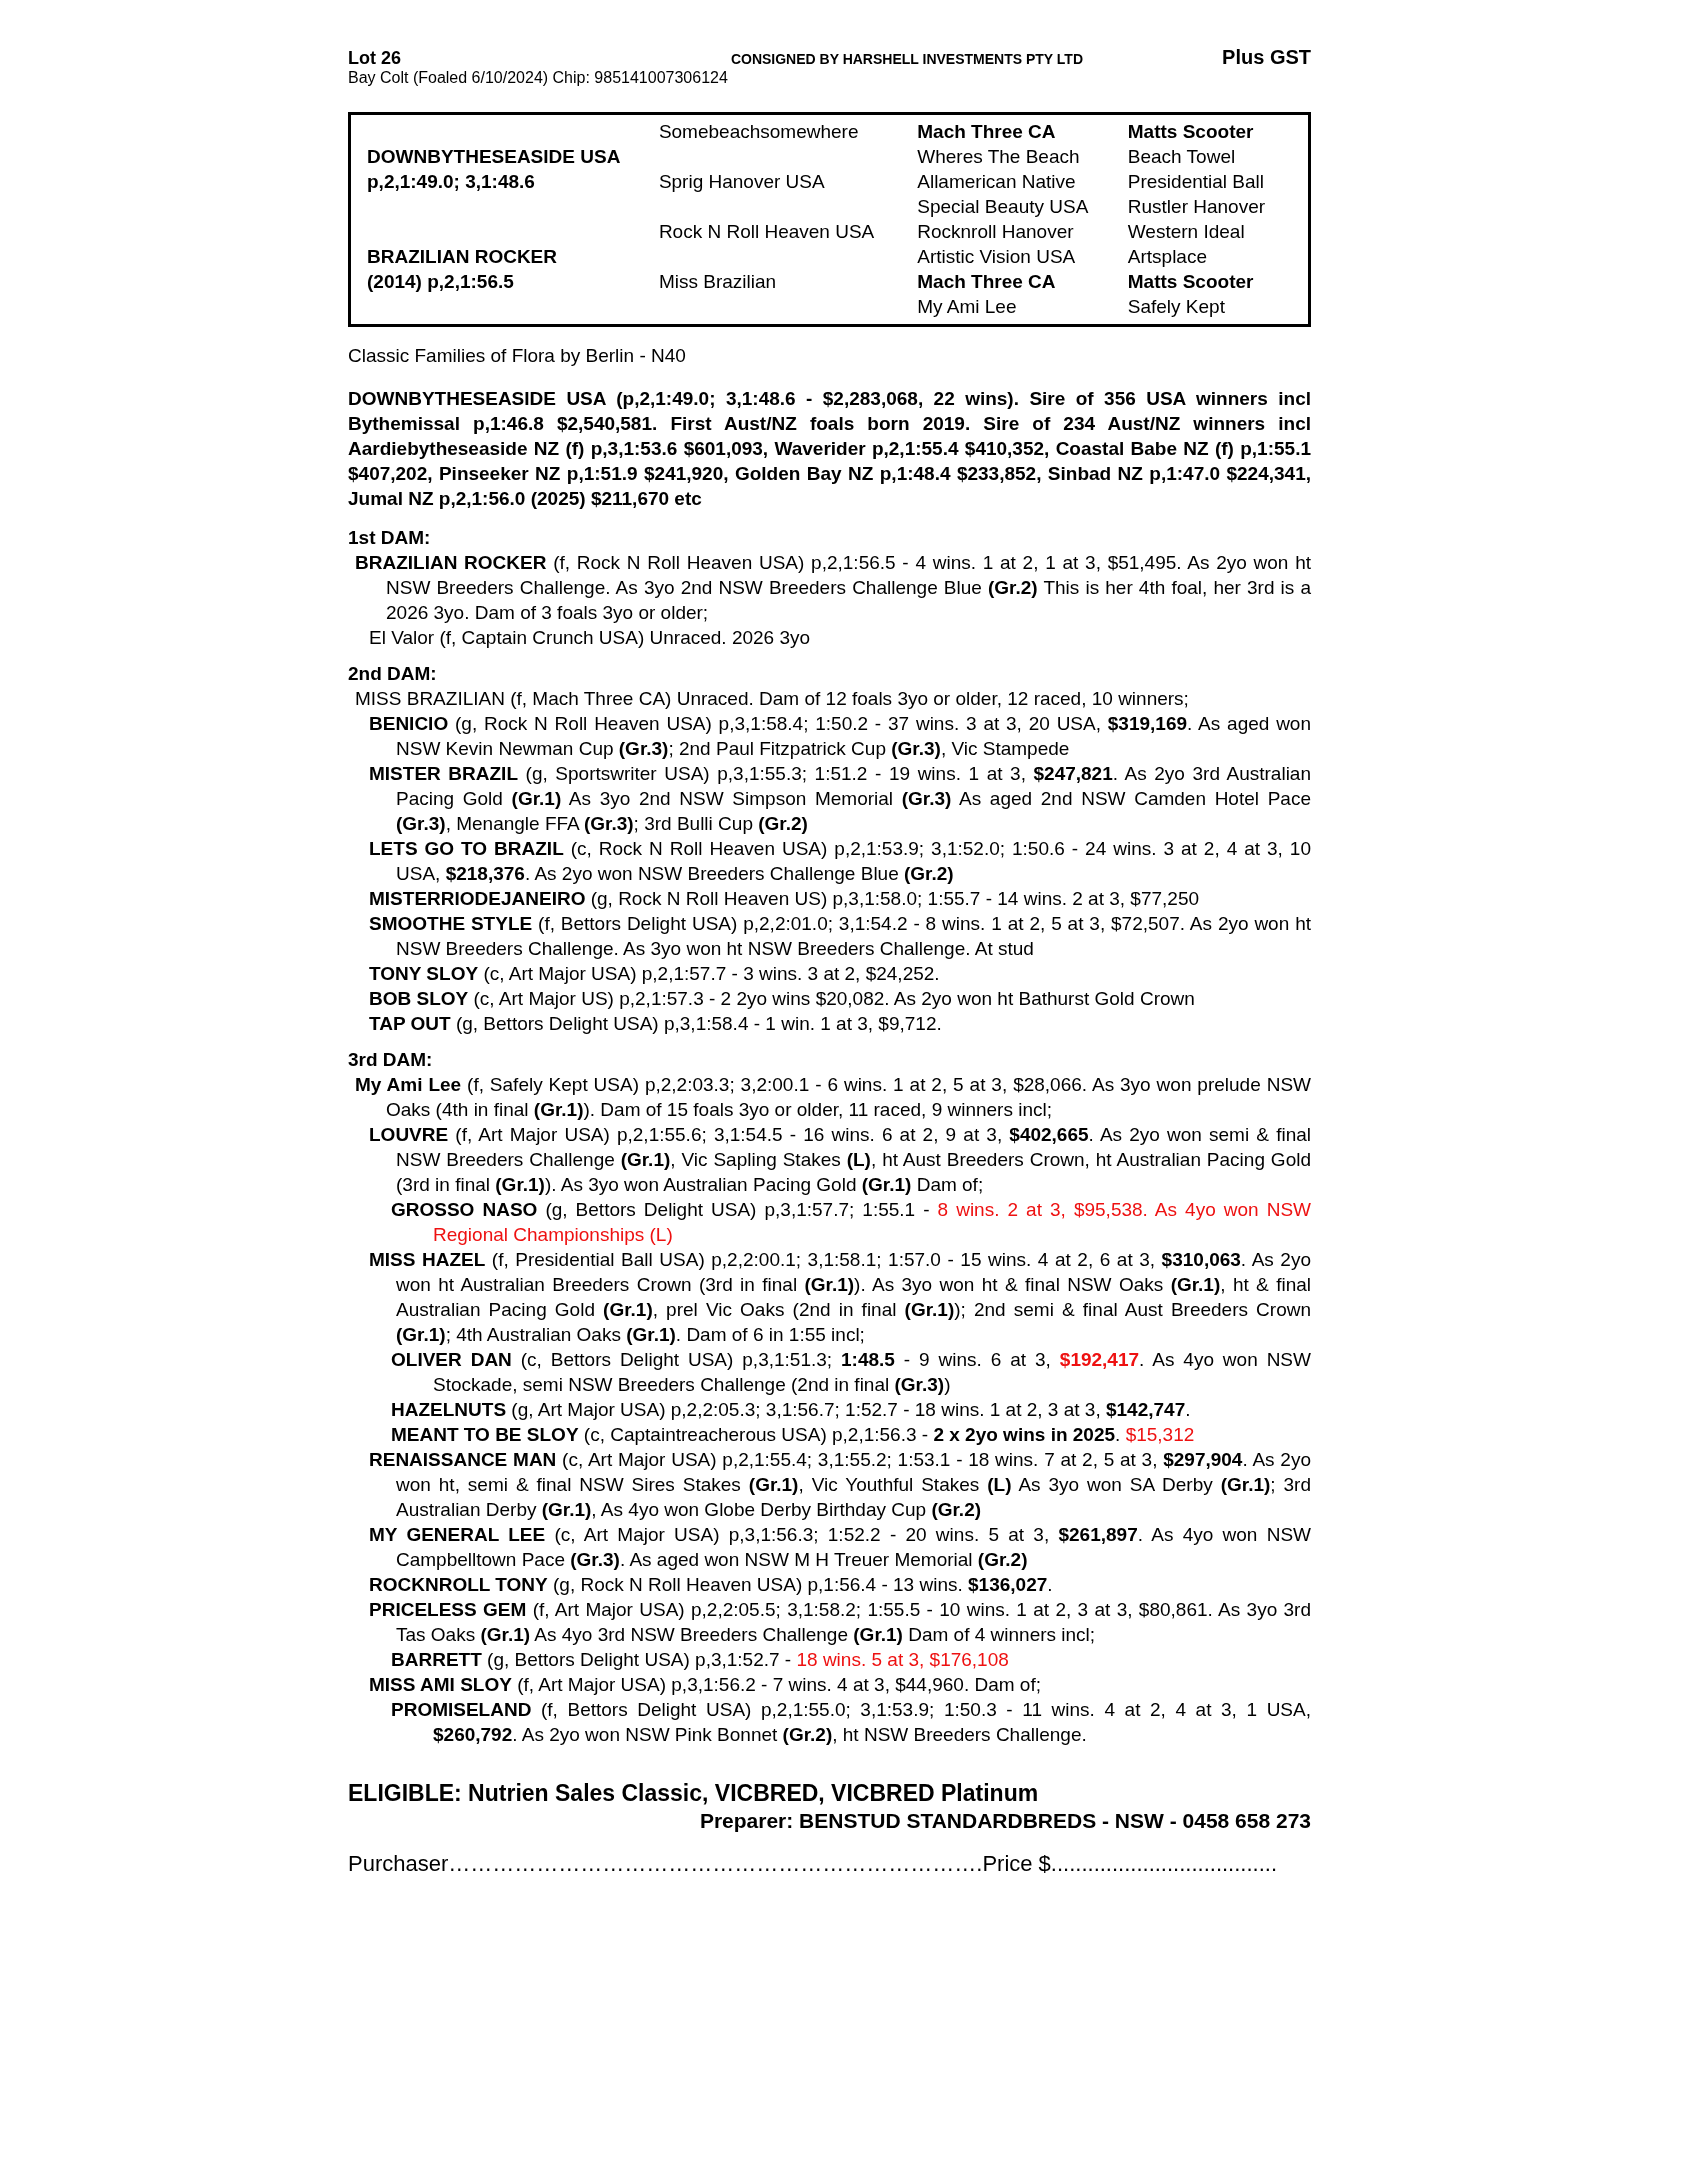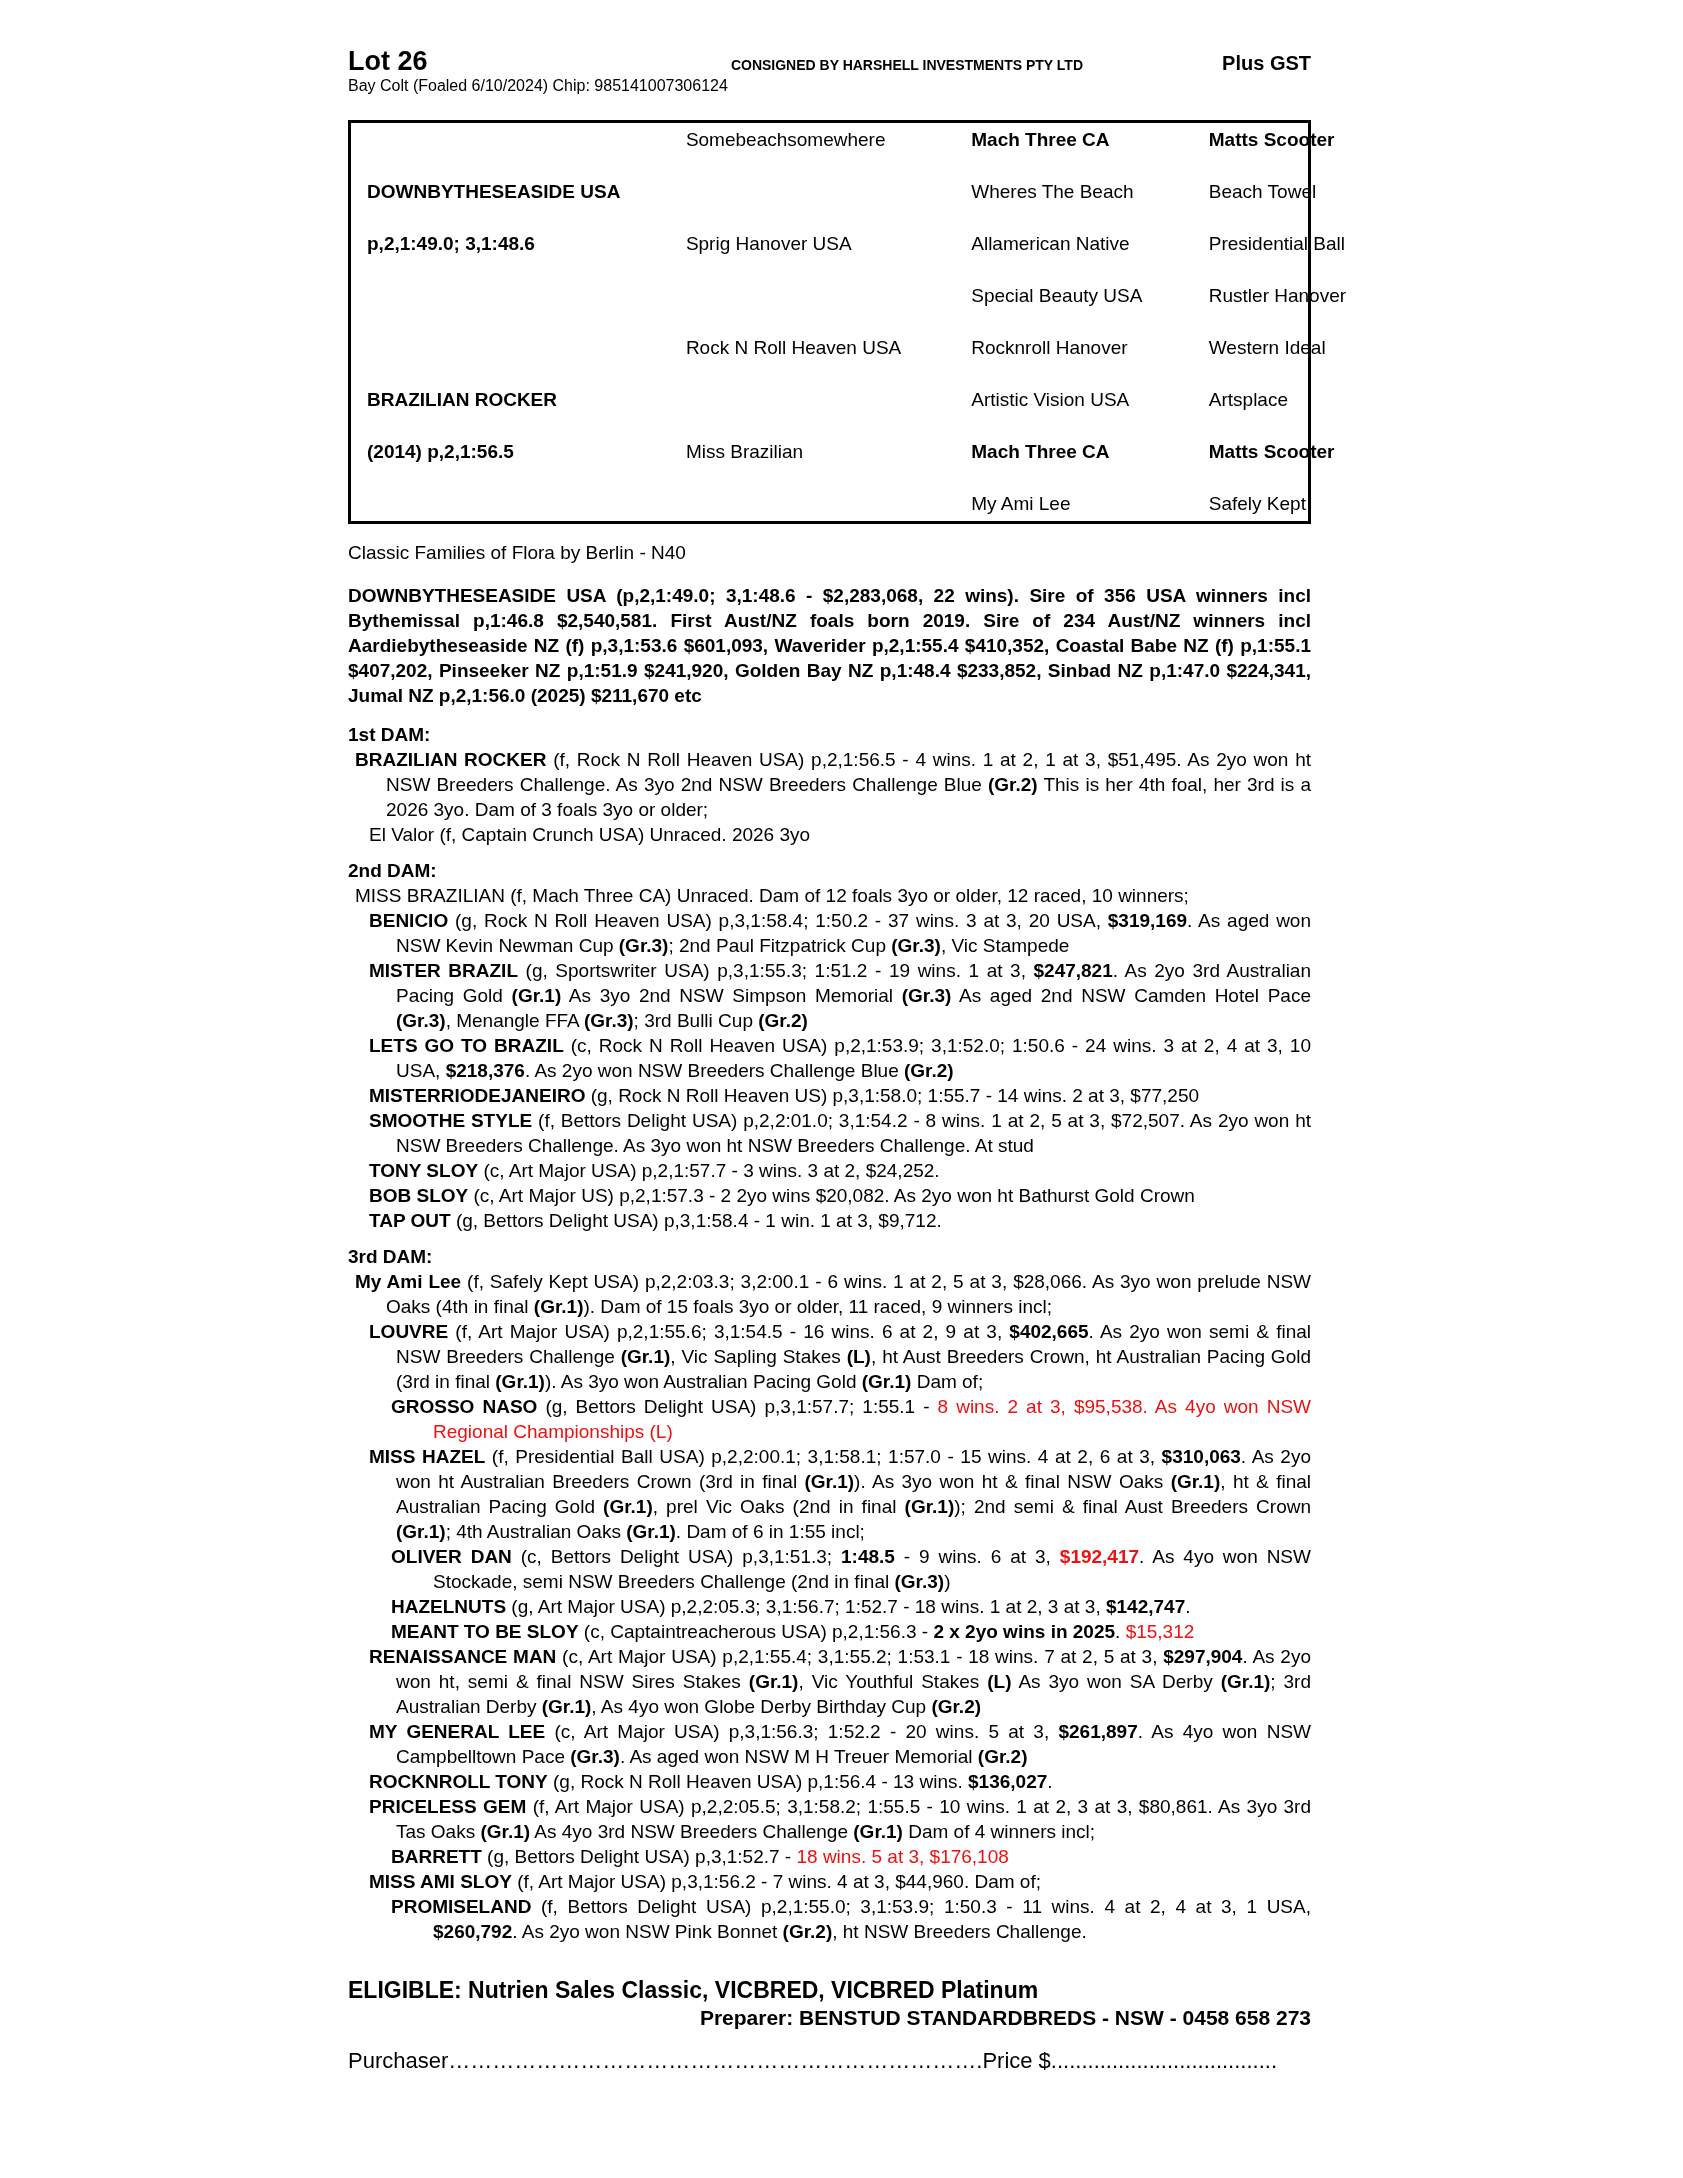--- a/index.html
+++ b/index.html
@@ -2,30 +2,30 @@
 <html style="--red: #ee1111;"><head>
 <meta charset="utf-8">
 <style>
   html,body{margin:0;padding:0;background:#ffffff;}
   .page{position:relative;width:1683px;height:2178px;background:#fff;
         font-family:"Liberation Sans",sans-serif;color:#000;overflow:hidden;}
   .content{position:absolute;left:348px;top:46px;width:963px;}
 
   
   .hdr-row1{display:grid;grid-template-columns:228px 1fr 228px;align-items:baseline;}
-  .lot{font-size:27px;font-weight:700;}
+  .lot{font-size:18px;font-weight:700;}
   .consignor{font-size:14px;font-weight:700;text-align:right;white-space:nowrap;}
   .tax{font-size:20px;font-weight:700;text-align:right;}
   .foal-line{font-size:16px;text-align:left;white-space:nowrap;}
   .barn{margin-top:5px;font-size:20px;font-weight:700;text-align:right;}
 
   
   .ped-table{margin-top:25px;border:3px solid #000;display:grid;
              grid-template-columns:30.5% 27% 22% 20.5%;
-             font-size:19px;line-height:25px;padding:4px 0 5px 0;gap:27px;}
+             font-size:19px;line-height:25px;padding:4px 0 5px 0;}
   .ped-cell{padding-left:16px;white-space:nowrap;}
   .ped-cell.b{font-weight:700;}
 
   .family{margin-top:16px;font-size:19px;line-height:25px;}
   .sire{margin-top:18px;font-size:19px;line-height:25px;font-weight:700;
         text-align:justify;margin-bottom:0;}
 
   .sections{margin-top:14px;}
   .dam-head{font-size:19px;font-weight:700;line-height:25px;margin-top:11px;}
   .entry{font-size:19px;line-height:25px;text-align:justify;margin:0;}

